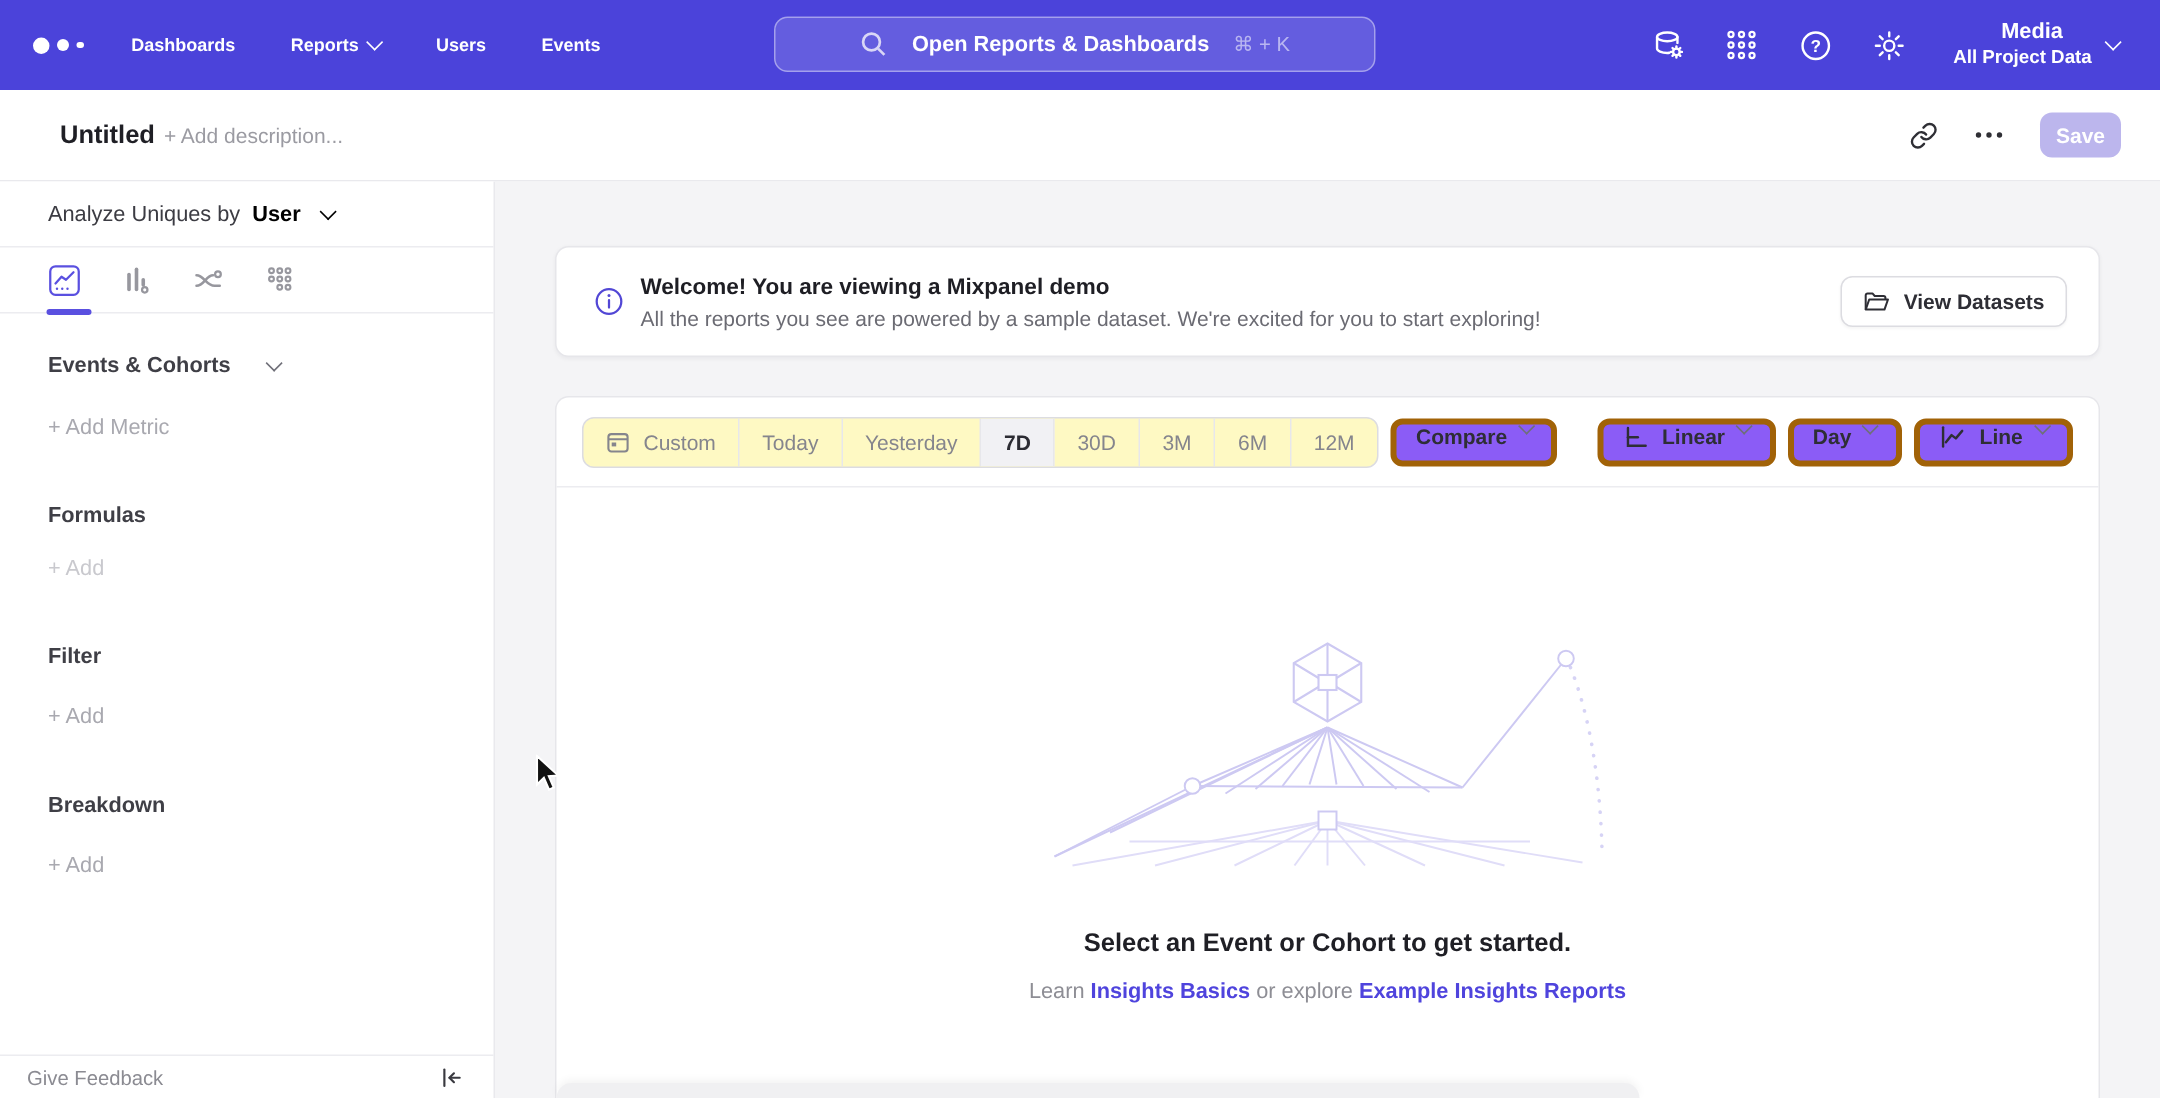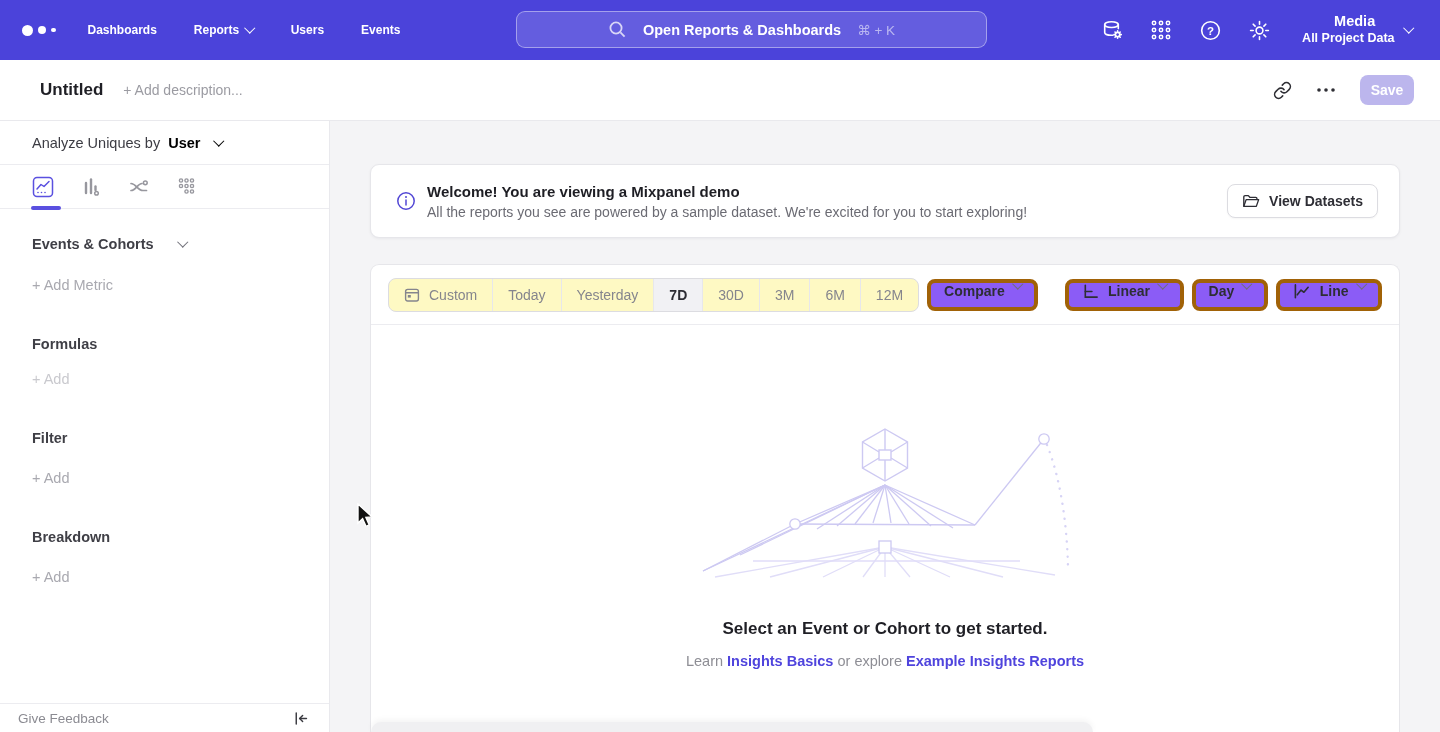--- a/index.html
+++ b/index.html
@@ -9,34 +9,34 @@
   
   .topnav{position:absolute;top:0;left:0;right:0;height:60px;background:#4b43da;display:flex;align-items:center;color:#fff;}
   .logo{margin-left:22px;display:flex;align-items:center;gap:5px;}
   .logo i{background:#fff;border-radius:50%;display:block;}
   .logo i:nth-child(1){width:11px;height:11px;}
   .logo i:nth-child(2){width:8px;height:8px;}
   .logo i:nth-child(3){width:4.5px;height:4.5px;}
   .navlinks{display:flex;margin-left:32px;gap:37px;font-size:12px;font-weight:600;}
   .navlink{display:flex;align-items:center;gap:7px;cursor:pointer;}
   .chv{display:inline-block;width:6.5px;height:6.5px;border-right:1.7px solid currentColor;border-bottom:1.7px solid currentColor;transform:rotate(45deg);margin-top:-4px;}
-  .searchbar{position:absolute;left:516px;top:11px;width:471px;height:37px;box-sizing:border-box;
+  .searchbar{position:absolute;left:516px;top:11px;width:401px;height:37px;box-sizing:border-box;
      background:rgba(255,255,255,.14);border:1px solid rgba(255,255,255,.42);border-radius:9px;
      display:flex;align-items:center;justify-content:center;gap:16px;cursor:text;}
   .searchbar .ph{font-size:14.5px;font-weight:600;color:#fff;}
   .searchbar .sc{font-size:13.5px;color:rgba(255,255,255,.55);}
   .nav-right{position:absolute;right:0;top:0;height:60px;display:flex;align-items:center;gap:25px;padding-right:28px;}
   .nav-ic{width:24px;height:24px;display:flex;align-items:center;justify-content:center;cursor:pointer;}
   .project{display:flex;align-items:center;gap:10px;margin-left:6px;cursor:pointer;}
   .project .nm{font-size:14.5px;font-weight:700;line-height:1.2;margin-left:32px;}
   .project .env{font-size:12.5px;font-weight:700;line-height:1.25;}
   
   .header{position:absolute;top:60px;left:0;right:0;height:60px;background:#fff;border-bottom:1px solid #e9e9ed;display:flex;align-items:center;box-sizing:content-box;}
   .doc-title{margin-left:40px;font-size:17px;font-weight:600;color:#1f1f25;}
-  .doc-desc{margin-left:20px;font-size:14px;color:#9b9ba2;cursor:text;}
+  .doc-desc{margin-left:6px;font-size:14px;color:#9b9ba2;cursor:text;}
   .header-right{margin-left:auto;display:flex;align-items:center;gap:24px;padding-right:26px;}
   .icon-btn{cursor:pointer;display:flex;align-items:center;justify-content:center;}
   .save-btn{width:54px;height:30px;border:none;border-radius:8px;background:#bcb6ed;color:#fff;font-size:14px;font-weight:600;font-family:inherit;}
   
   .sidebar{position:absolute;top:121px;left:0;width:330px;bottom:0;background:#fff;border-right:1px solid #e9e9ed;box-sizing:border-box;}
   .analyze-row{height:43px;border-bottom:1px solid #ececf0;display:flex;align-items:center;padding-left:32px;font-size:14.5px;color:#3c3c43;gap:8px;}
   .analyze-val{display:flex;align-items:center;gap:15px;font-weight:700;color:#000000;cursor:pointer;}
   .tabs-row{height:43px;border-bottom:1px solid #ececf0;display:flex;align-items:center;padding-left:32px;gap:26px;position:relative;}
   .tab{cursor:pointer;width:22px;height:22px;display:flex;align-items:center;justify-content:center;}
   .tab-underline{position:absolute;left:31px;bottom:-2px;width:30px;height:4px;background:#5a50e0;border-radius:3px;}

